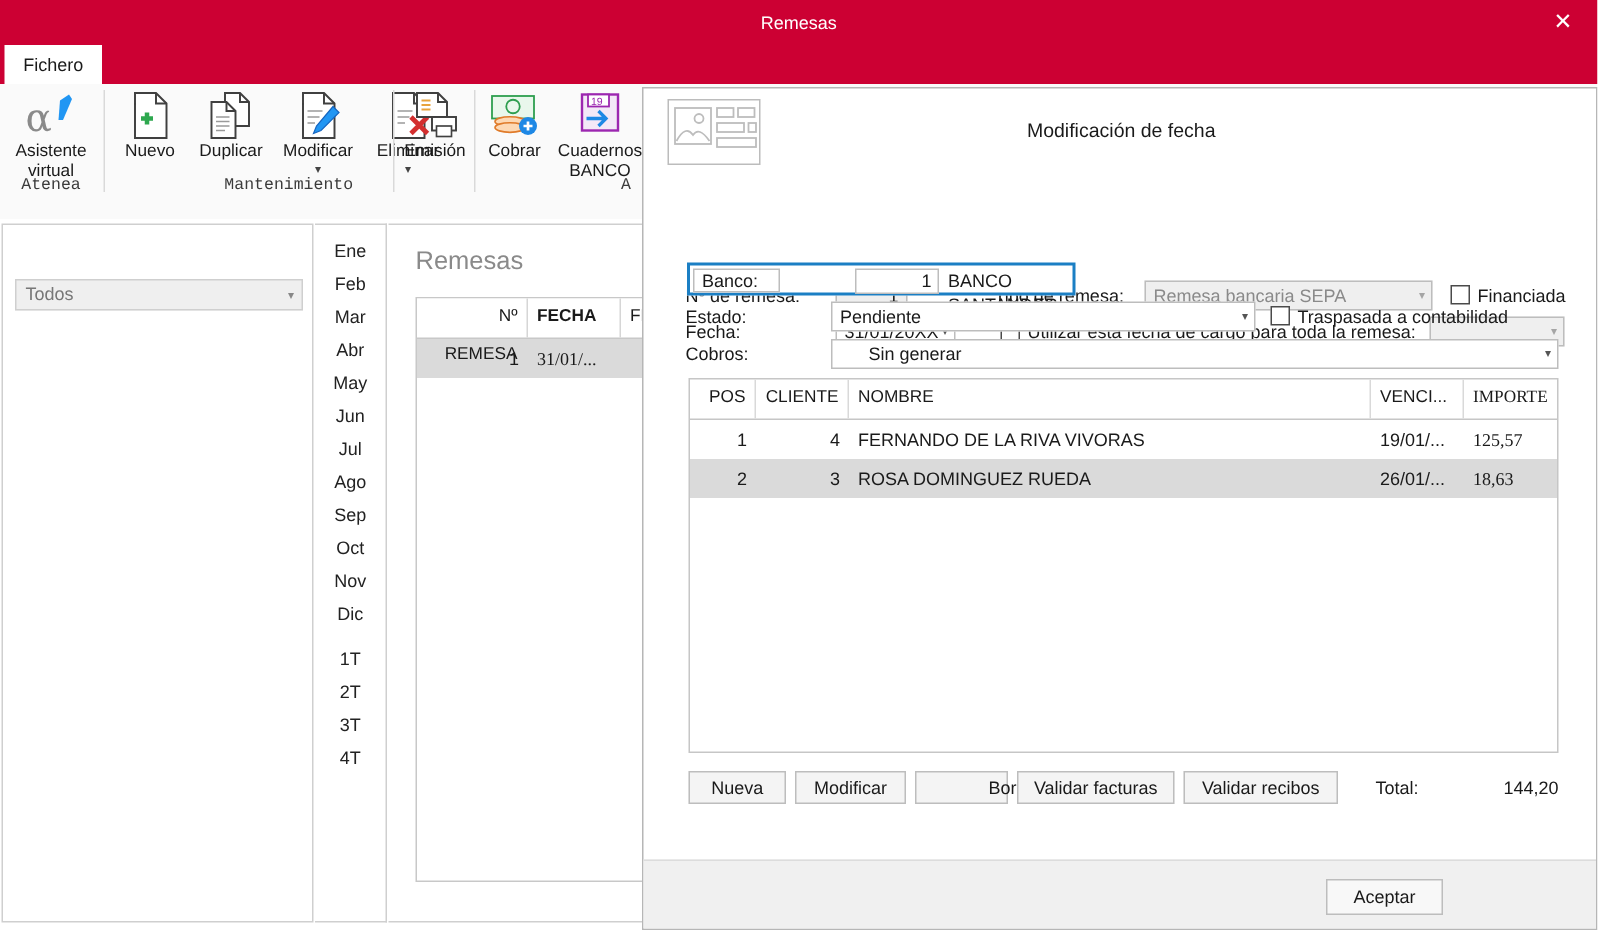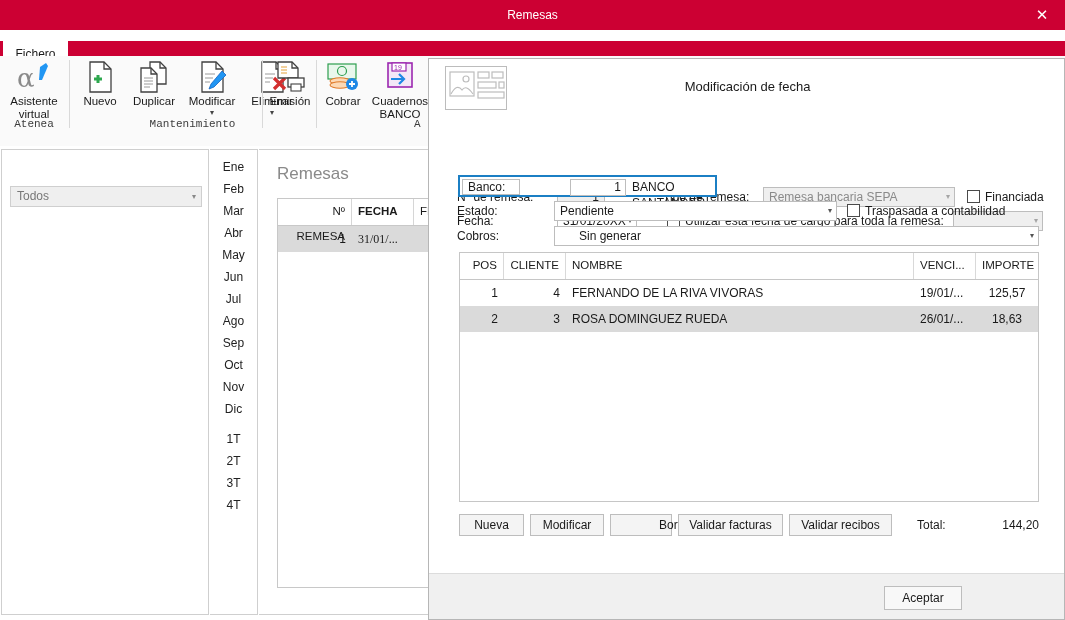--- a/index.html
+++ b/index.html
@@ -50,21 +50,21 @@
     line-height: 30px;
     text-align: center;
     color: #ffffff;
     font-size: 15px;
     cursor: pointer;
   }
 
   
   .tabstrip {
     position: absolute;
-    left: 0; top: 41px;
+    left: 0; top: 30px;
     width: 1065px;
     height: 26px;
     background: #CC0033;
   }
   .tab-active {
     position: absolute;
     left: 3px; top: 0px;
     width: 65px;
     height: 26px;
     background: #ffffff;
@@ -436,21 +436,21 @@
     font-size: 12px;
     color: #1a1a1a;
     line-height: 26px;
     box-sizing: border-box;
     padding: 0 6px;
   }
   .c-pos   { width: 44px; text-align: right; }
   .c-cli   { width: 62px; text-align: right; }
   .c-nom   { width: 348px; text-align: left; }
   .c-ven   { width: 62px; text-align: left; }
-  .c-imp   { width: 62px; text-align: center; flex: 1; }
+  .c-imp   { width: 62px; text-align: left; flex: 1; font-family: Liberation Serif, serif; }
 
   .dbtn {
     position: absolute;
     height: 22px;
     border: 1px solid #bdbdbd;
     background: #f4f4f4;
     box-sizing: border-box;
     font-size: 12px;
     color: #1a1a1a;
     line-height: 20px;

